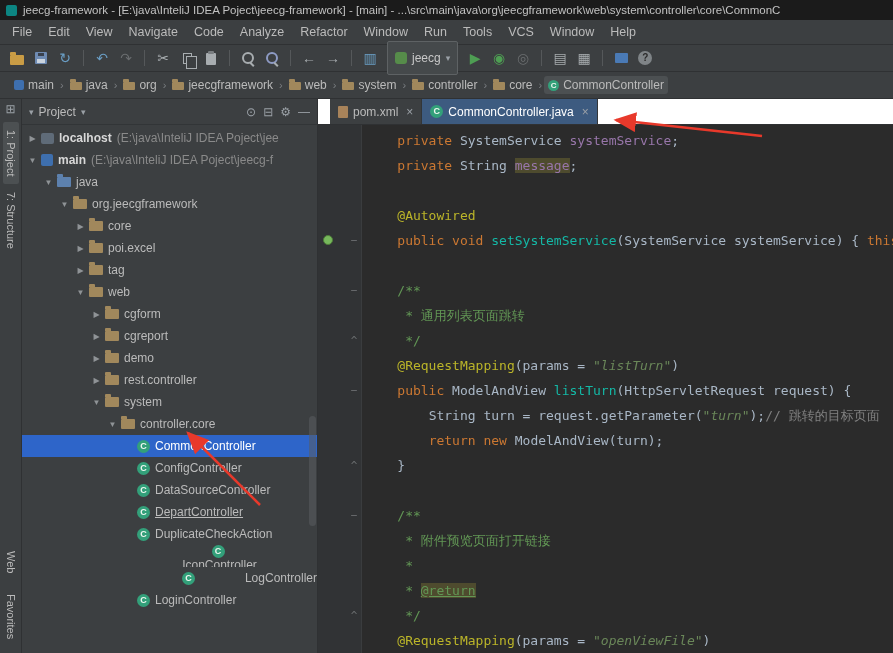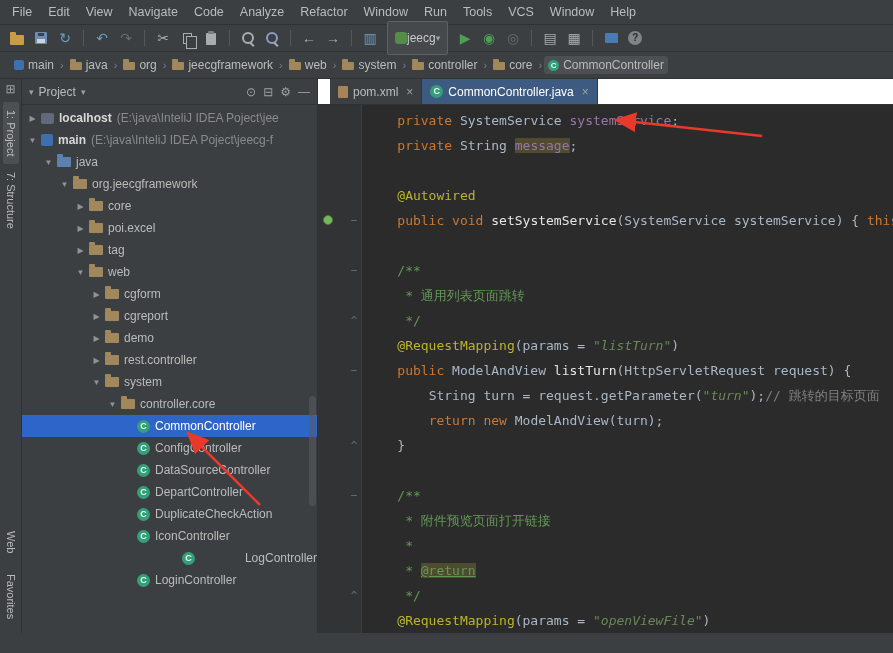--- a/index.html
+++ b/index.html
@@ -17,21 +17,21 @@
              font-size: 12.5px; border-bottom: 1px solid #2F3133; }
   .menu-item { padding: 3px 8px; cursor: default; }
 
   
   .toolbar { height: 27px; background: #3C3F41; display: flex; align-items: center; gap: 2px;
              padding: 0 6px; border-bottom: 1px solid #2F3133; }
   .tbtn { width: 22px; height: 20px; display: flex; align-items: center; justify-content: center;
           font-size: 14px; cursor: default; }
   .tb-blue { color: #6A9EC5; } .tb-gray { color: #A8ADB0; } .tb-dim { color: #6A6D6F; } .tb-green { color: #4E9E53; }
   .tsep { width: 1px; height: 16px; background: #55585A; margin: 0 5px; }
-  .combo { display: flex; align-items: center; height: 20px; padding: 16px 7px;
+  .combo { display: flex; align-items: center; gap: 5px; height: 20px; padding: 16px 7px;
            border: 1px solid #5E6264; background: #45494B; border-radius: 2px; margin: 0 4px; }
   .combo-label { font-size: 12px; color: #C8C8C8; }
   .combo-arrow { font-size: 9px; color: #9AA0A6; }
 
   
   .crumbbar { height: 27px; background: #3C3F41; display: flex; align-items: center; gap: 1px;
               padding-left: 10px; font-size: 12px; border-bottom: 1px solid #2F3133; }
   .crumb { display: flex; align-items: center; gap: 4px; padding: 2px 4px; }
   .crumb-last { background: #4C5052; border-radius: 3px; }
   .crumb-sep { color: #7A7E81; font-size: 11px; margin: 0 1px; }
@@ -82,21 +82,21 @@
             padding-top: 3px; position: relative; }
   .gutter-line { height: 25px; position: relative; }
   .fold { position: absolute; right: 1px; top: 0; width: 12px; text-align: center; color: #6A6D6F;
           font: 11px/25px "DejaVu Sans Mono", monospace; }
   .gicon-spring { position: absolute; left: 5px; top: 7px; width: 10px; height: 10px;
                   border-radius: 50%; background: #77B85C; border: 1px solid #4F7F3A; }
   .code { flex: 1; overflow: hidden; padding: 3px 0 0 4px; white-space: pre;
           font: 13px/25px "DejaVu Sans Mono", monospace; color: #A9B7C6; }
   .cl { height: 25px; }
   .tok-k { color: #CC7832; } .tok-d { color: #A9B7C6; } .tok-f { color: #9876AA; }
-  .tok-m { color: #e5e5e5; } .tok-a { color: #BBB529; }
+  .tok-m { color: #14b8a6; } .tok-a { color: #BBB529; }
   .tok-s { color: #6A8759; font-style: italic; }
   .tok-c { color: #629755; } .tok-lc { color: #808080; }
   .tok-hl { background: #4E4B2E; }
   .tok-c.tok-hl { text-decoration: underline; }
 
   
   .ic { display: inline-block; position: relative; flex: none; }
   .ic-module { width: 12px; height: 12px; background: #3E6FAE; border-radius: 2px; }
   .ic-host { width: 13px; height: 11px; background: #5F6B78; border-radius: 2px; }
   .ic-folder-src, .ic-package, .ic-folder-open { width: 14px; height: 10px; border-radius: 1px; margin-top: 3px; }
@@ -137,20 +137,24 @@
 
   
   .annot { position: absolute; left: 0; top: 0; width: 893px; height: 653px;
            pointer-events: none; z-index: 50; }
 </style>
 </head>
 <body>
 
 <div class="app">
 
+  <div class="titlebar">
+    <span class="app-icon"></span>
+    <span class="title-text">jeecg-framework - [E:\java\InteliJ IDEA Poject\jeecg-framework] - [main] - ...\src\main\java\org\jeecgframework\web\system\controller\core\CommonC</span>
+  </div>
 
   <div class="menubar">
       <div class="menu-item">File</div>
       <div class="menu-item">Edit</div>
       <div class="menu-item">View</div>
       <div class="menu-item">Navigate</div>
       <div class="menu-item">Code</div>
       <div class="menu-item">Analyze</div>
       <div class="menu-item">Refactor</div>
       <div class="menu-item">Window</div>
@@ -367,31 +371,31 @@
           <div class="tree-row" style="padding-left: 100px;">
             <span class="chev"></span>
             <span class="ic ic-class"></span>
             <span class="lbl">ConfigController</span>
           </div>
           <div class="tree-row" style="padding-left: 100px;">
             <span class="chev"></span>
             <span class="ic ic-class"></span>
             <span class="lbl">DataSourceController</span>
           </div>
+          <div class="tree-row" style="padding-left: 100px; text-decoration: underline;">
+            <span class="chev"></span>
+            <span class="ic ic-class"></span>
+            <span class="lbl">DepartController</span>
+          </div>
           <div class="tree-row" style="padding-left: 100px;">
             <span class="chev"></span>
             <span class="ic ic-class"></span>
-            <span class="lbl">DepartController</span>
-          </div>
-          <div class="tree-row" style="padding-left: 100px;">
-            <span class="chev"></span>
-            <span class="ic ic-class"></span>
             <span class="lbl">DuplicateCheckAction</span>
           </div>
-          <div class="tree-row" style="padding-left: 100px;">
+          <div class="tree-row" style="padding-left: 100px; flex-direction: column;">
             <span class="chev"></span>
             <span class="ic ic-class"></span>
             <span class="lbl">IconController</span>
           </div>
           <div class="tree-row" style="padding-left: 100px; justify-content: space-between;">
             <span class="chev"></span>
             <span class="ic ic-class"></span>
             <span class="lbl">LogController</span>
           </div>
           <div class="tree-row" style="padding-left: 100px;">

